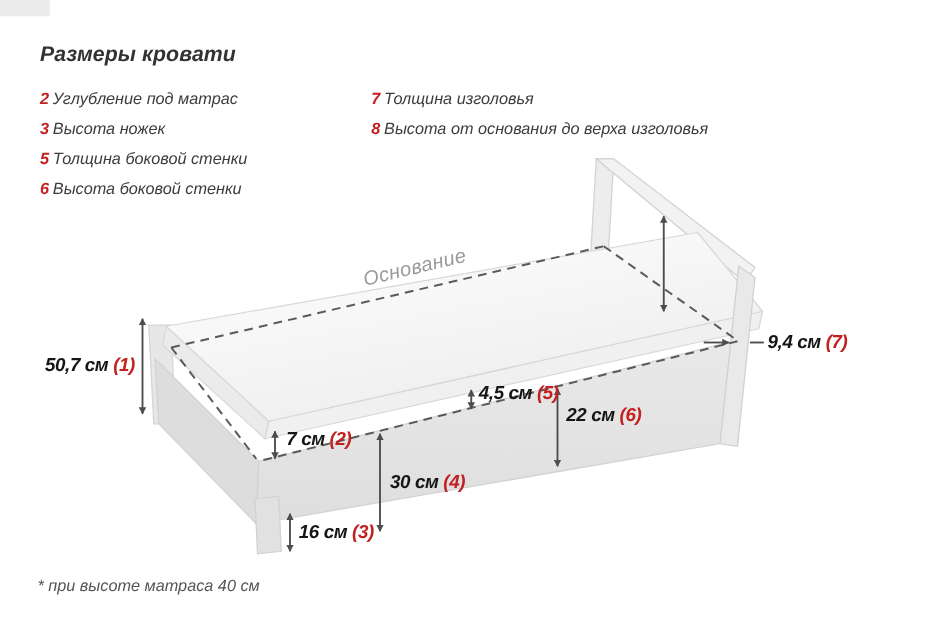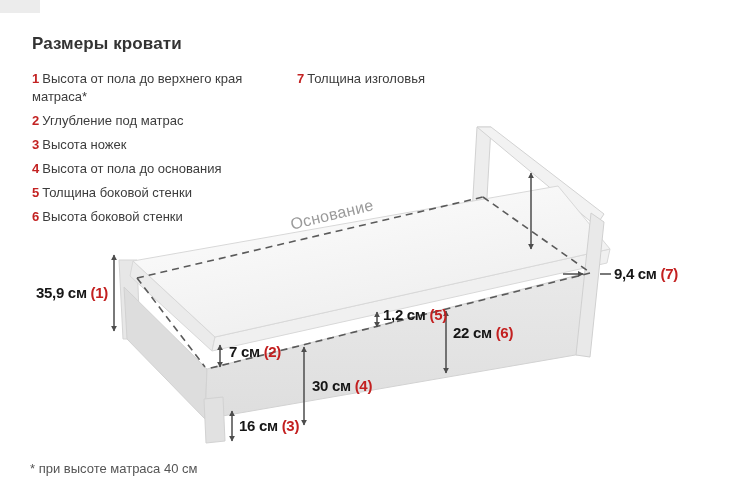--- a/index.html
+++ b/index.html
@@ -1,18 +1,18 @@
 <!DOCTYPE html>
 <html><head>
 <meta charset="utf-8">
 <style>
   html,body{margin:0;padding:0;background:#fff;}
   .stage{
     position:relative;width:743px;height:498px;background:#ffffff;overflow:hidden;
-    font-family:"Liberation Sans",sans-serif;color:#333;
+    font-family:"Liberation Sans",sans-serif;color:#333;font-style:italic;
   }
   .artifact{position:absolute;left:0;top:0;width:40px;height:13px;background:#ececec;}
   .title{
     position:absolute;left:32px;top:34px;font-size:17px;font-weight:bold;color:#333;
     letter-spacing:.1px;
   }
   .legend{position:absolute;top:70px;font-size:13px;line-height:18px;color:#3c3c3c;}
   .legend.left{left:32px;width:245px;}
   .legend.right{left:297px;width:300px;}
   .legend .item{margin-bottom:6px;}
@@ -97,61 +97,58 @@
       <line x1="220" y1="345" x2="220" y2="367" marker-start="url(#ah)" marker-end="url(#ah)"></line>
       <line x1="304" y1="347" x2="304" y2="425" marker-start="url(#ah)" marker-end="url(#ah)"></line>
       <line x1="232" y1="411" x2="232" y2="441" marker-start="url(#ah)" marker-end="url(#ah)"></line>
     </g>
   </svg>
 
   <div class="title">Размеры кровати</div>
 
   <div class="legend left">
     <div class="item">
-      <span class="num">1</span><span>Высота от пола до верхнего края матраса*</span>
-    </div>
-    <div class="item">
       <span class="num">2</span><span>Углубление под матрас</span>
     </div>
     <div class="item">
       <span class="num">3</span><span>Высота ножек</span>
-    </div>
-    <div class="item">
-      <span class="num">4</span><span>Высота от пола до основания</span>
     </div>
     <div class="item">
       <span class="num">5</span><span>Толщина боковой стенки</span>
     </div>
     <div class="item">
       <span class="num">6</span><span>Высота боковой стенки</span>
     </div>
   </div>
 
   <div class="legend right">
     <div class="item">
       <span class="num">7</span><span>Толщина изголовья</span>
     </div>
+    <div class="item">
+      <span class="num">8</span><span>Высота от основания до верха изголовья</span>
+    </div>
   </div>
 
   <div class="base-label">Основание</div>
 
   <div class="dim dim-1">
-    <span class="v">35,9 см</span> <span class="r">(1)</span>
+    <span class="v">50,7 см</span> <span class="r">(1)</span>
   </div>
   <div class="dim dim-2">
     <span class="v">7 см</span> <span class="r">(2)</span>
   </div>
   <div class="dim dim-3">
     <span class="v">16 см</span> <span class="r">(3)</span>
   </div>
   <div class="dim dim-4">
     <span class="v">30 см</span> <span class="r">(4)</span>
   </div>
   <div class="dim dim-5">
-    <span class="v">1,2 см</span> <span class="r">(5)</span>
+    <span class="v">4,5 см</span> <span class="r">(5)</span>
   </div>
   <div class="dim dim-6">
     <span class="v">22 см</span> <span class="r">(6)</span>
   </div>
   <div class="dim dim-7">
     <span class="v">9,4 см</span> <span class="r">(7)</span>
   </div>
 
   <div class="footnote">* при высоте матраса 40 см</div>
 

